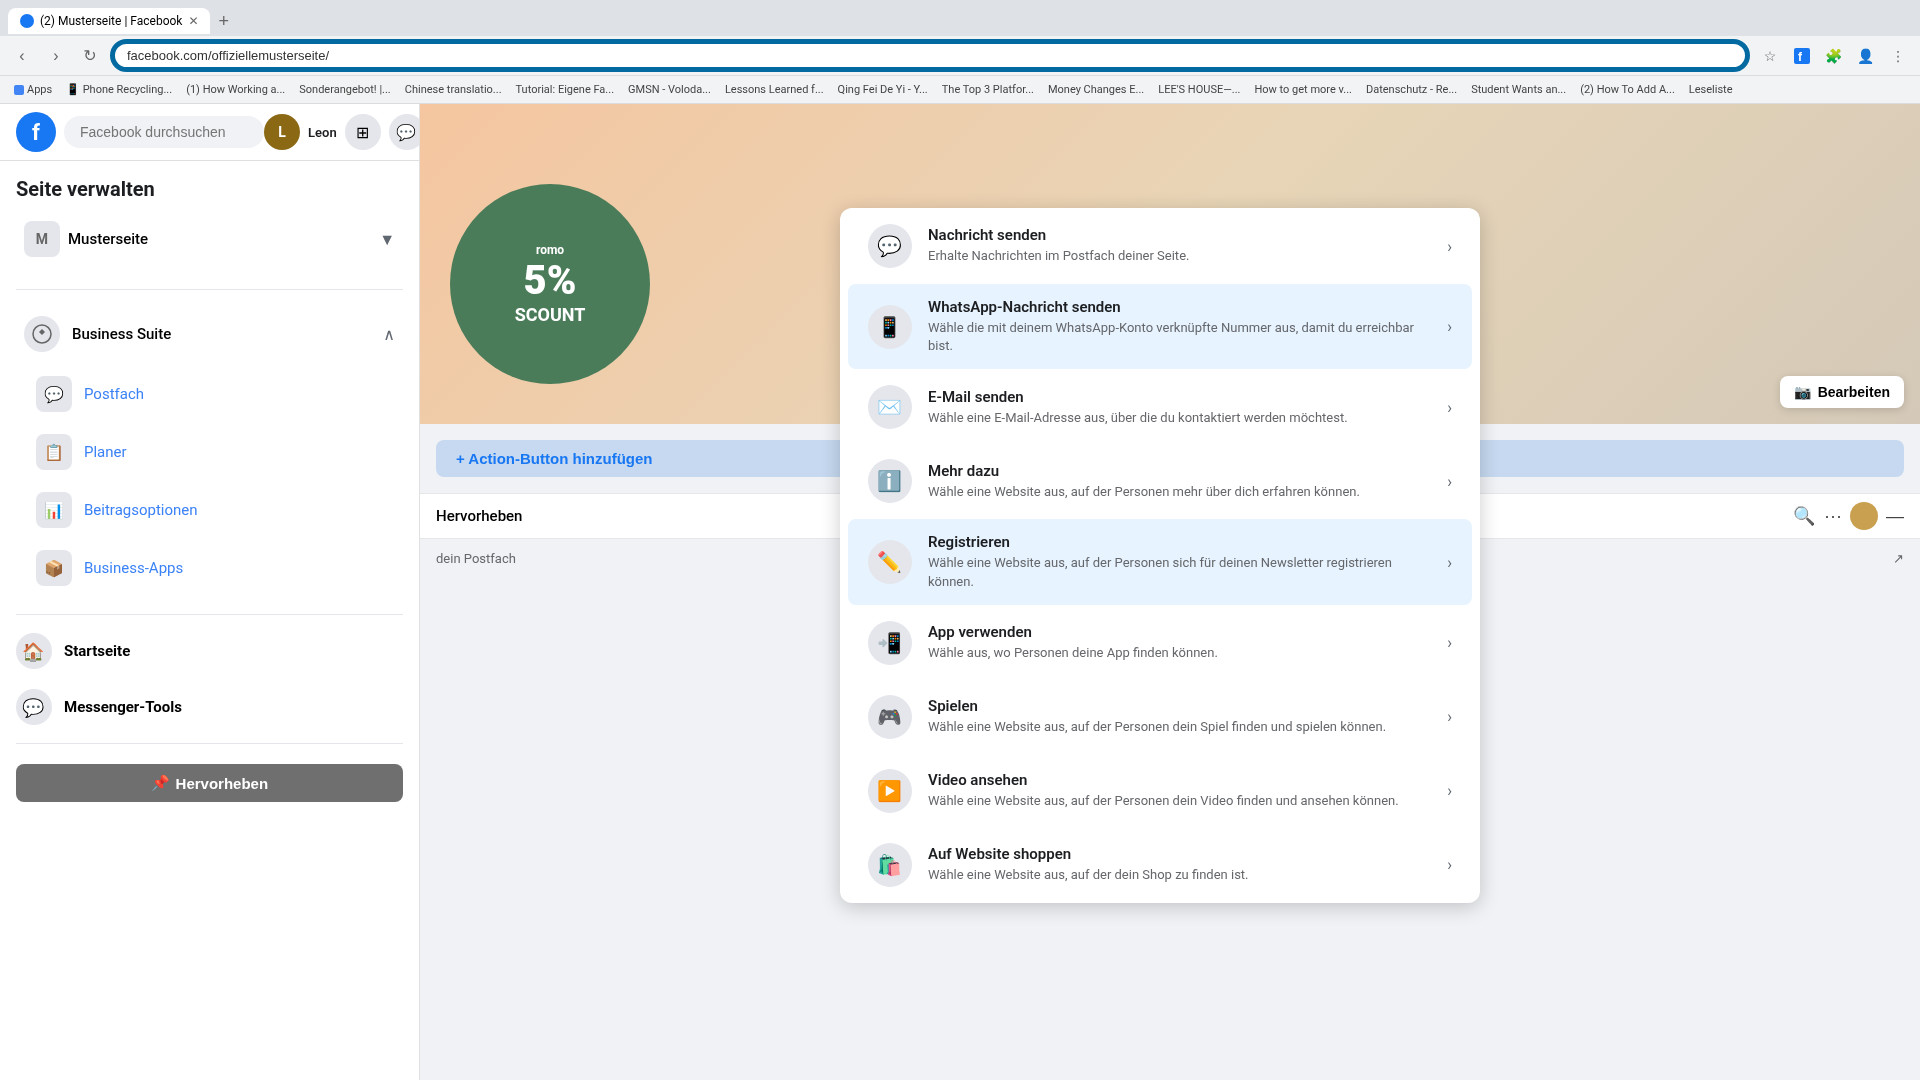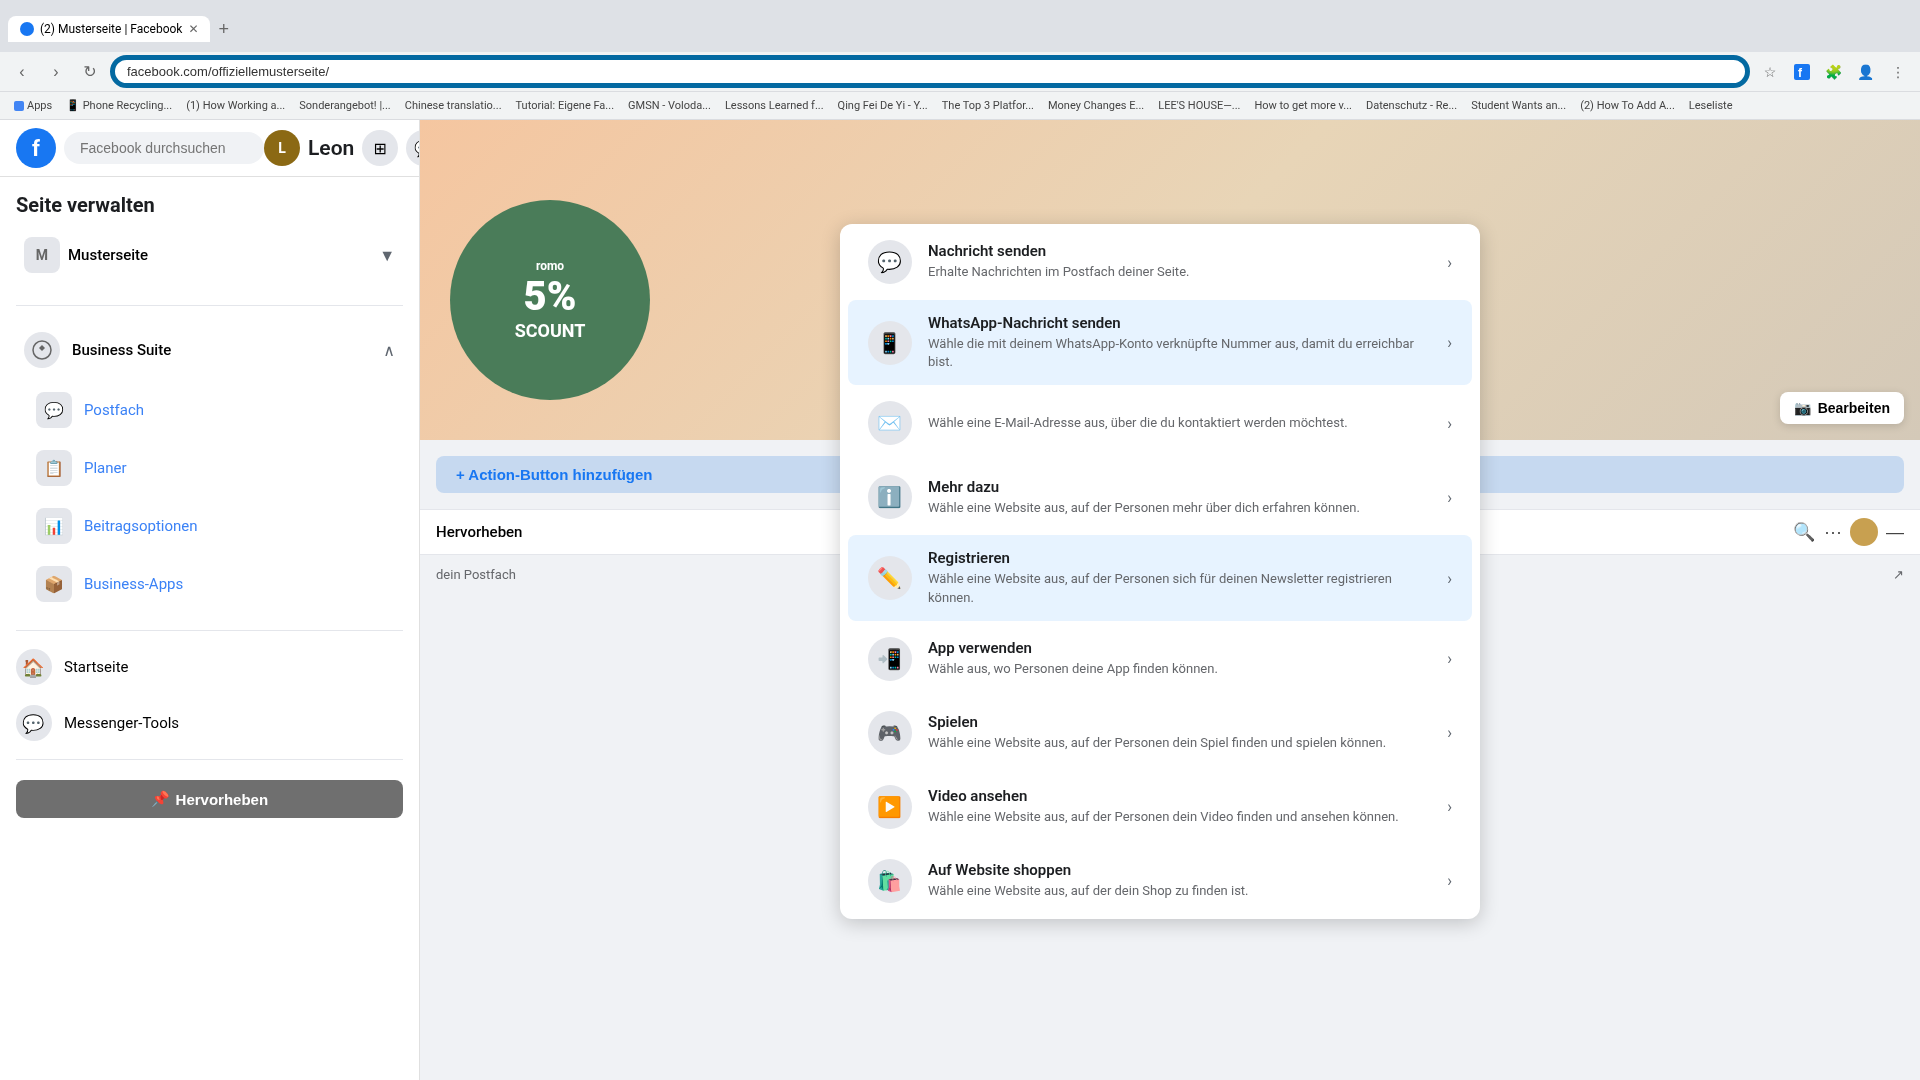--- a/index.html
+++ b/index.html
@@ -2,21 +2,21 @@
 <html><head>
   <meta charset="utf-8">
   <style>
     * { box-sizing: border-box; margin: 0; padding: 0; }
     body { font-family: -apple-system, BlinkMacSystemFont, 'Segoe UI', Roboto, sans-serif; background: #f0f2f5; overflow: hidden; }
 
     
     .browser-chrome {
       background: #dee1e6;
       padding: 6px 8px 0;
-      height: 52px;
+      height: 36px;
       display: flex;
       align-items: center;
       gap: 8px;
     }
     .browser-tab {
       background: white;
       border-radius: 8px 8px 0 0;
       padding: 6px 12px;
       font-size: 12px;
       display: flex;
@@ -105,21 +105,21 @@
       margin-left: 8px; background: #f0f2f5; border: none; border-radius: 20px;
       padding: 8px 16px; font-size: 14px; color: #666; width: 200px;
     }
     .fb-header-actions {
       margin-left: auto; display: flex; align-items: center; gap: 8px;
     }
     .user-avatar {
       width: 36px; height: 36px; background: #8b6914; border-radius: 50%;
       display: flex; align-items: center; justify-content: center; color: white; font-size: 14px; font-weight: bold;
     }
-    .user-name { font-size: 21px; font-weight: 600; color: #1c1e21; }
+    .user-name { font-size: 13px; font-weight: 600; color: #1c1e21; }
     .header-icon-btn {
       width: 36px; height: 36px; background: #e4e6eb; border-radius: 50%; border: none;
       cursor: pointer; display: flex; align-items: center; justify-content: center; font-size: 16px;
     }
 
     
     .page-manage-section { padding: 16px; }
     .page-manage-title { font-size: 20px; font-weight: 700; color: #1c1e21; margin-bottom: 12px; }
     .page-selector {
       display: flex; align-items: center; gap: 8px; padding: 8px;
@@ -159,21 +159,21 @@
 
     
     .bottom-nav-item {
       display: flex; align-items: center; gap: 12px; padding: 10px 16px;
       cursor: pointer;
     }
     .bottom-nav-icon {
       width: 36px; height: 36px; background: #e4e6eb; border-radius: 50%;
       display: flex; align-items: center; justify-content: center; font-size: 18px; color: #444;
     }
-    .bottom-nav-label { font-size: 15px; font-weight: 400; }
+    .bottom-nav-label { font-size: 15px; font-weight: 700; }
 
     .highlight-btn {
       margin: 12px 16px; background: #6f6f6f; color: white; border: none;
       border-radius: 8px; padding: 10px 16px; font-size: 15px; font-weight: 600;
       cursor: pointer; display: flex; align-items: center; justify-content: center; gap: 6px;
       width: calc(100% - 32px);
     }
 
     
     .modal-overlay {
@@ -424,20 +424,21 @@
       <div class="modal-item-icon">📱</div>
       <div class="modal-item-content">
         <div class="modal-item-title">WhatsApp-Nachricht senden</div>
         <div class="modal-item-desc">Wähle die mit deinem WhatsApp-Konto verknüpfte Nummer aus, damit du erreichbar bist.</div>
       </div>
       <span class="modal-item-arrow">›</span>
     </div>
           <div class="modal-item">
       <div class="modal-item-icon">✉️</div>
       <div class="modal-item-content">
+        <div class="modal-item-title">E-Mail senden</div>
         <div class="modal-item-desc">Wähle eine E-Mail-Adresse aus, über die du kontaktiert werden möchtest.</div>
       </div>
       <span class="modal-item-arrow">›</span>
     </div>
           <div class="modal-item">
       <div class="modal-item-icon">ℹ️</div>
       <div class="modal-item-content">
         <div class="modal-item-title">Mehr dazu</div>
         <div class="modal-item-desc">Wähle eine Website aus, auf der Personen mehr über dich erfahren können.</div>
       </div>

